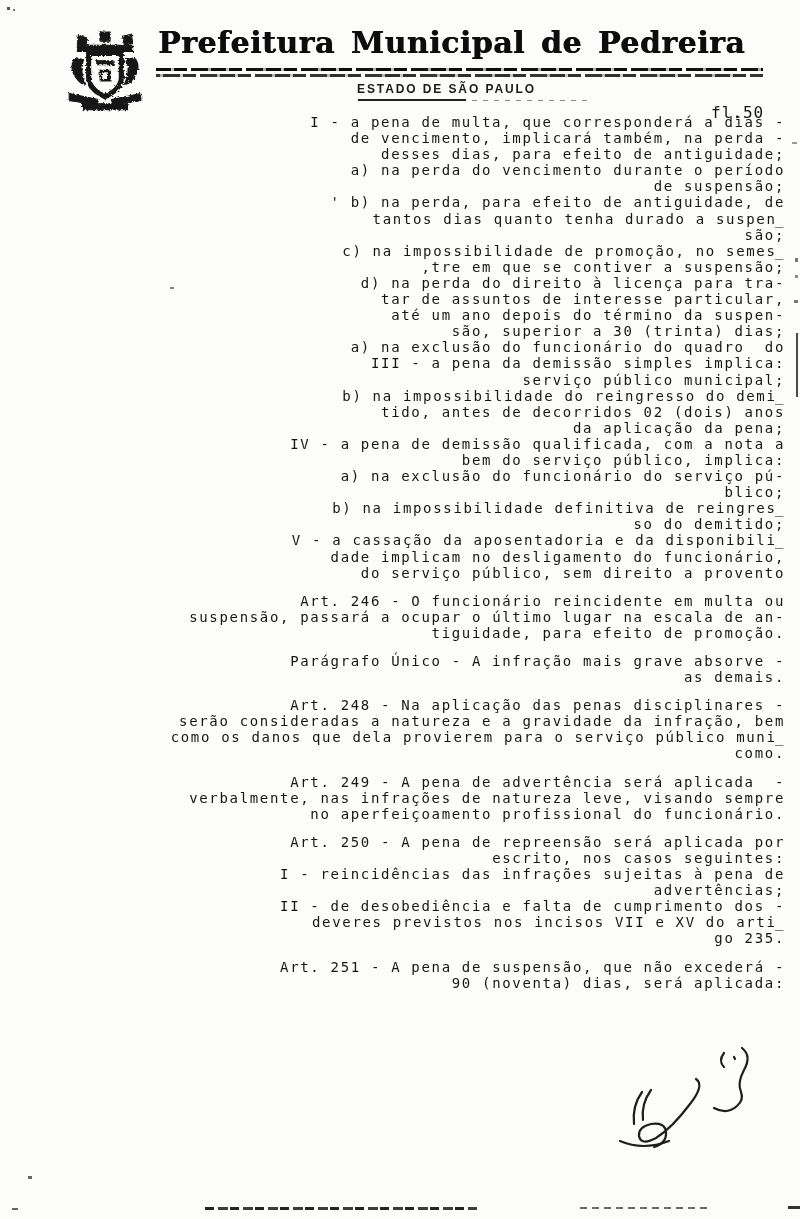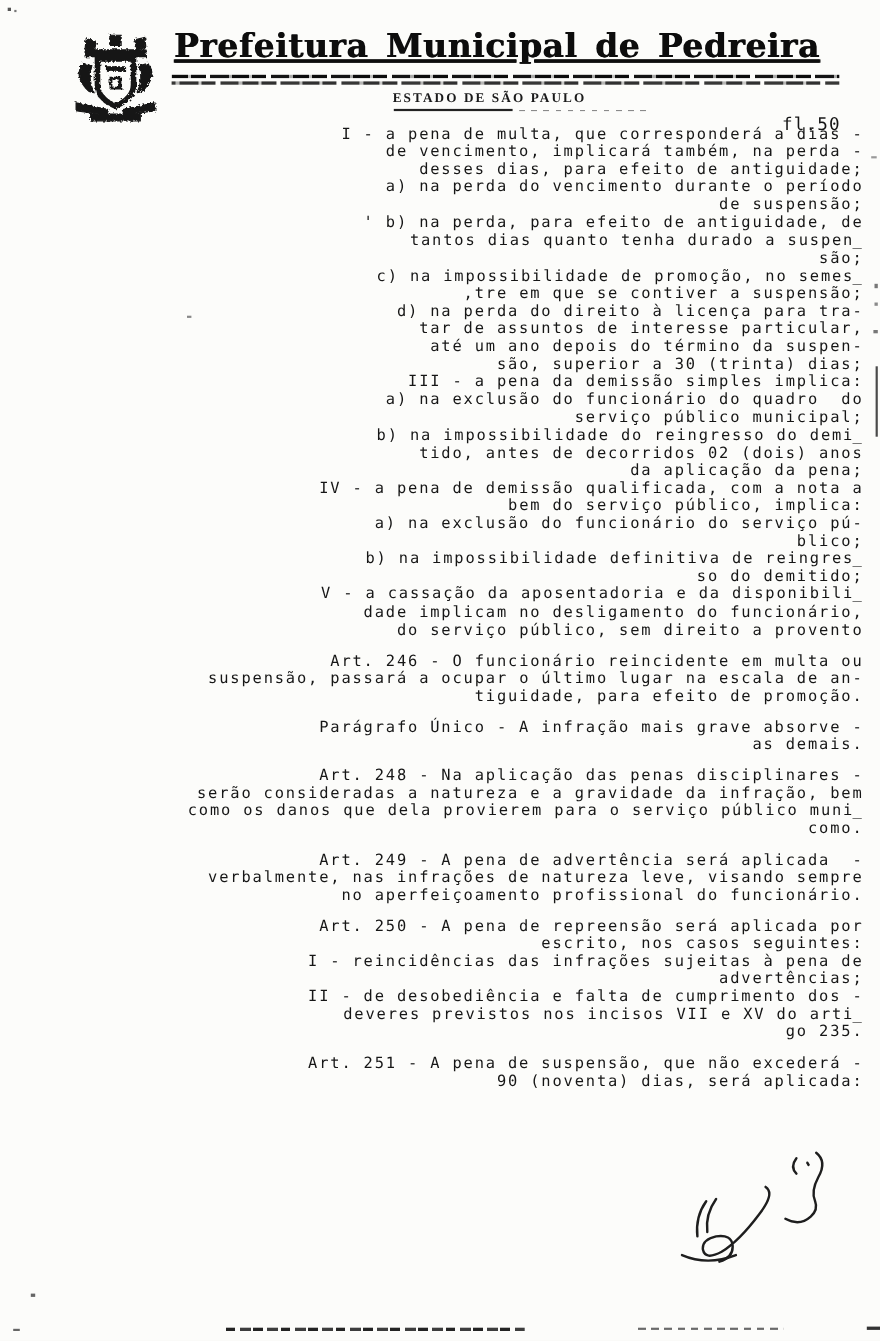--- a/index.html
+++ b/index.html
@@ -14,34 +14,33 @@
   }
   
   .crest{position:absolute;left:64px;top:30px;width:82px;height:86px;}
   .title{
     position:absolute;left:158px;top:26px;margin:0;
     font-family:"DejaVu Serif", serif;
     font-weight:bold;font-size:30px;line-height:34px;
     letter-spacing:0.5px;word-spacing:5px;color:#0d0d0d;
     text-shadow:0.6px 0 0 #0d0d0d;
     white-space:nowrap;
-    text-decoration:underline;
   }
   .rule{
     position:absolute;left:156px;width:607px;height:3px;
     background:repeating-linear-gradient(90deg,
       #0c0c0c 0 15px, rgba(12,12,12,.25) 15px 18px,
       #0c0c0c 18px 31px, rgba(12,12,12,0) 31px 35px,
       #141414 35px 52px, rgba(12,12,12,.35) 52px 55px);
   }
   .rule-a{top:68px;}
   .rule-b{top:74px;opacity:.85;background-position:9px 0;}
   .subtitle{
     position:absolute;left:357px;top:82px;
-    font-family:Liberation Serif, serif;
+    font-family:Liberation Sans, sans-serif;
     font-weight:bold;font-size:12px;letter-spacing:1.9px;
     color:#1a1a1a;white-space:nowrap;
   }
   .subtitle-underline{position:absolute;left:358px;top:99px;width:108px;height:2px;background:#222;}
   .subtitle-underline-faint{
     position:absolute;left:472px;top:100px;width:118px;height:1px;
     background:repeating-linear-gradient(90deg,#8a8a8a 0 5px,transparent 5px 11px);
   }
   .folio{
     position:absolute;left:711px;top:80px;
@@ -123,22 +122,22 @@
         <div class="line">                 de suspensão;</div>
         <div class="line">            ' b) na perda, para efeito de antiguidade, de</div>
         <div class="line">                 tantos dias quanto tenha durado a suspen̲</div>
         <div class="line">                 são;</div>
         <div class="line">              c) na impossibilidade de promoção, no semes̲</div>
         <div class="line">                ‚tre em que se contiver a suspensão;</div>
         <div class="line">              d) na perda do direito à licença para tra-</div>
         <div class="line">                 tar de assuntos de interesse particular,</div>
         <div class="line">                 até um ano depois do término da suspen-</div>
         <div class="line">                 são, superior a 30 (trinta) dias;</div>
+        <div class="line">              a) na exclusão do funcionário do quadro  do</div>
         <div class="line">        III - a pena da demissão simples implica:</div>
-        <div class="line">              a) na exclusão do funcionário do quadro  do</div>
         <div class="line">                 serviço público municipal;</div>
         <div class="line">              b) na impossibilidade do reingresso do demi̲</div>
         <div class="line">                 tido, antes de decorridos 02 (dois) anos</div>
         <div class="line">                 da aplicação da pena;</div>
         <div class="line">         IV - a pena de demissão qualificada, com a nota a</div>
         <div class="line">              bem do serviço público, implica:</div>
         <div class="line">              a) na exclusão do funcionário do serviço pú-</div>
         <div class="line">                 blico;</div>
         <div class="line">              b) na impossibilidade definitiva de reingres̲</div>
         <div class="line">                 so do demitido;</div>

